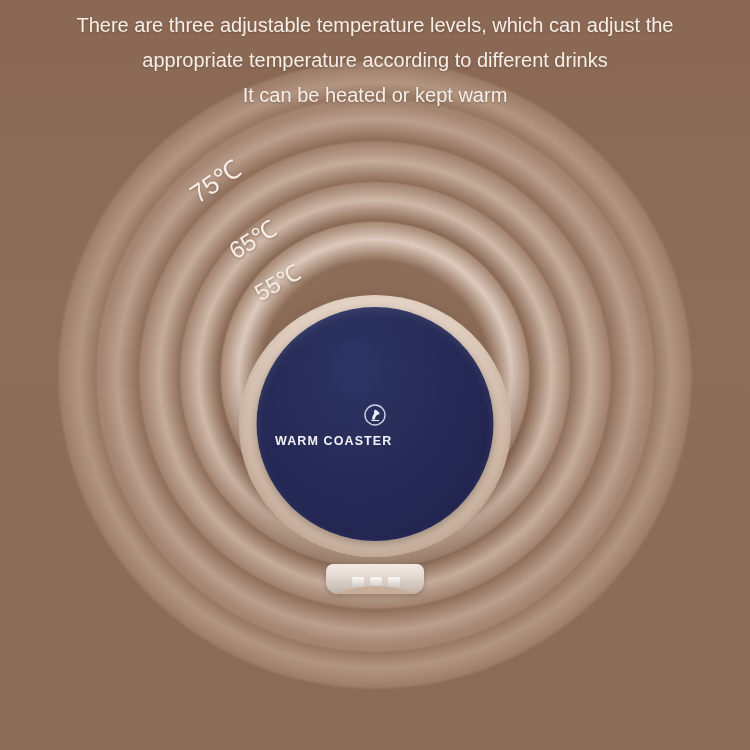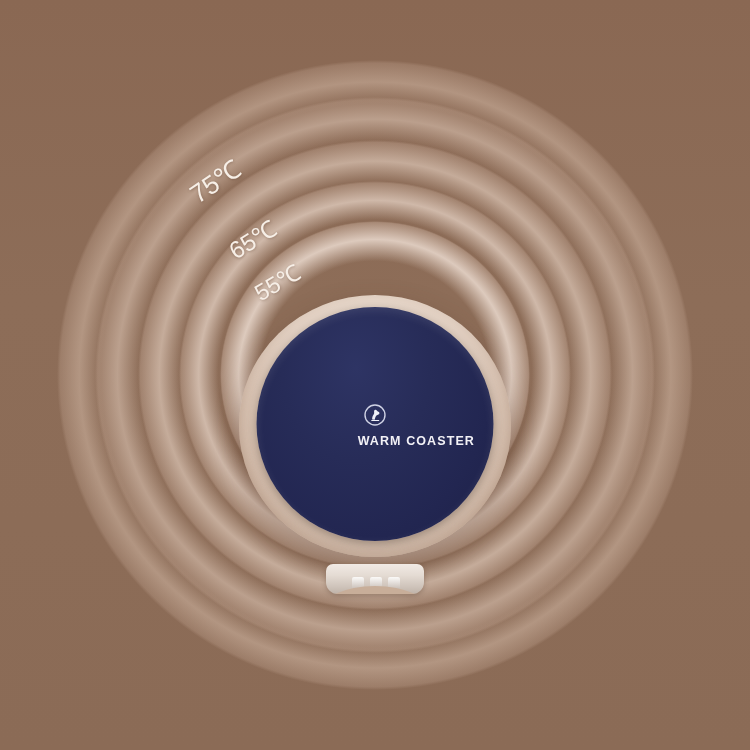--- a/index.html
+++ b/index.html
@@ -139,21 +139,21 @@
       inset 0 3px 10px rgba(255,255,255,0.10),
       0 3px 10px rgba(40,25,15,0.35);
   }
 
   
   .brand {
     position: absolute;
     left: 50%;
     top: 403px;
     transform: translateX(-50%);
-    text-align: right;
+    text-align: left;
     width: 200px;
   }
   .brand-logo {
     width: 24px;
     height: 24px;
     margin: 0 auto 7px auto;
     display: block;
   }
   .brand-name {
     color: #f2f1f6;
@@ -219,20 +219,25 @@
   <div class="bg-base"></div>
 
   <div class="rings">
     <div class="ring r1"></div>
     <div class="ring r2"></div>
     <div class="ring r3"></div>
     <div class="ring r4"></div>
     <div class="ring r5"></div>
   </div>
 
+  <div class="headline">
+    <div>There are three adjustable temperature levels, which can adjust the</div>
+    <div>appropriate temperature according to different drinks</div>
+    <div>It can be heated or kept warm</div>
+  </div>
 
   <div class="temp-label temp-75">75℃</div>
   <div class="temp-label temp-65">65℃</div>
   <div class="temp-label temp-55">55℃</div>
 
   <div class="coaster-shell"></div>
 
   <div class="indicator-tab">
     <div class="led a"></div>
     <div class="led b"></div>

